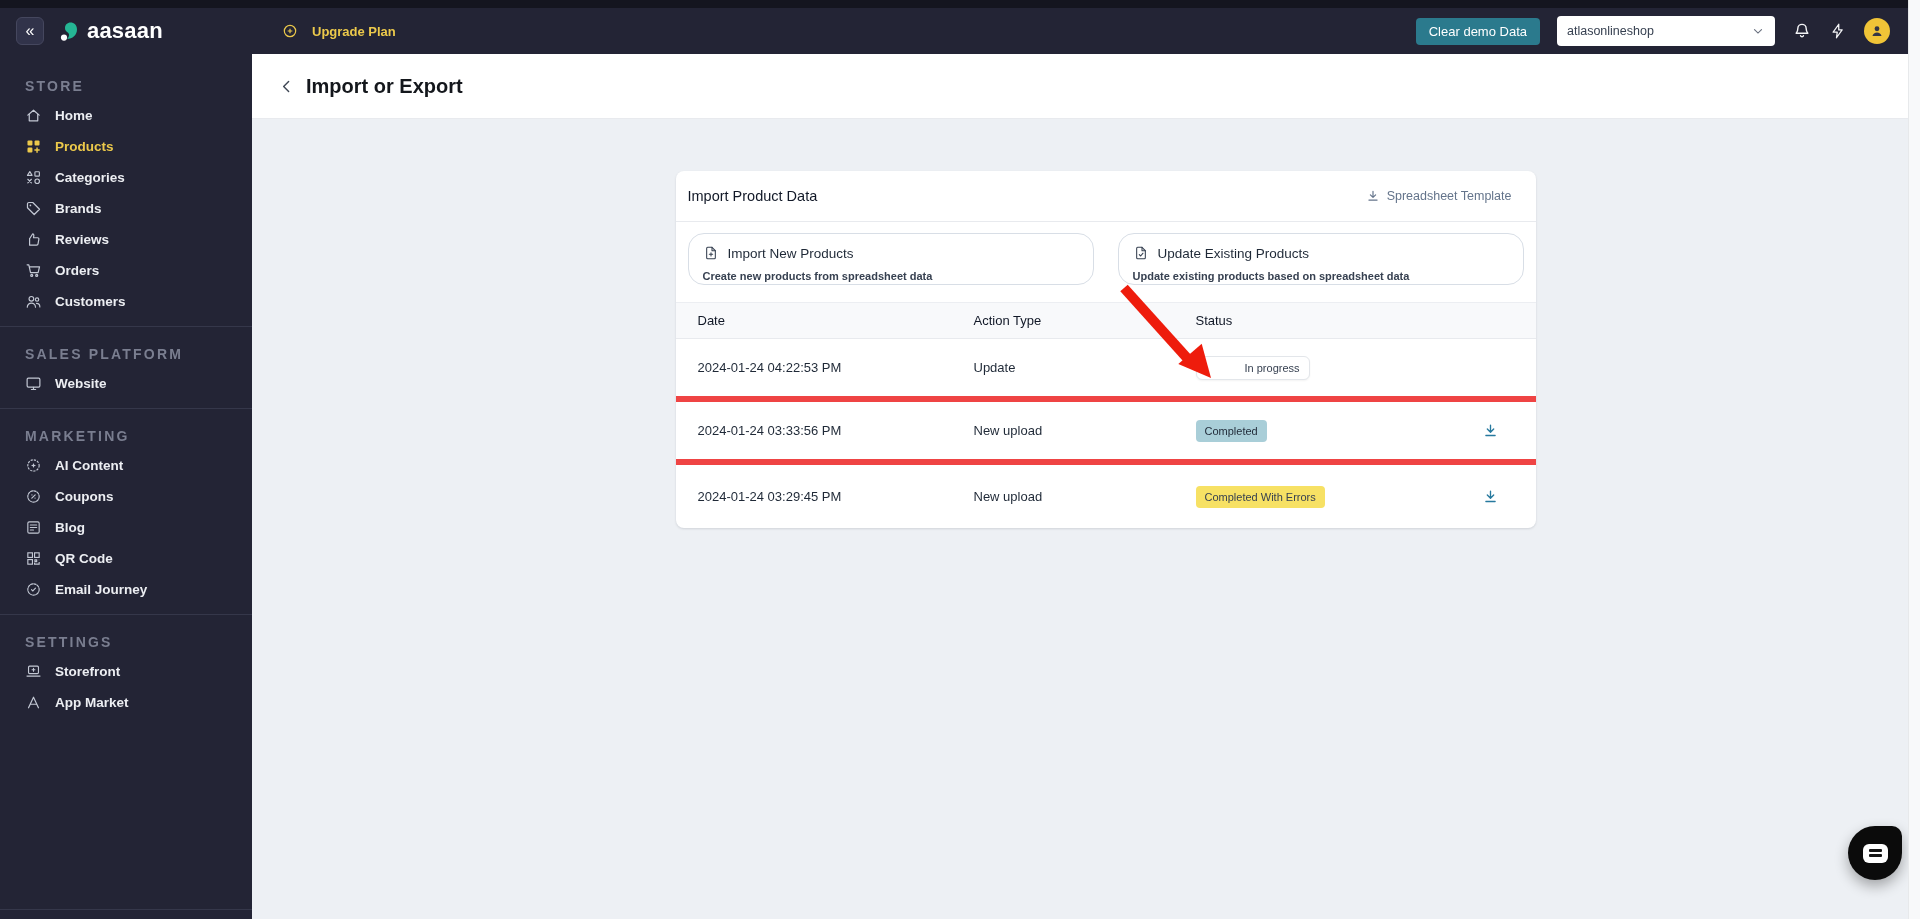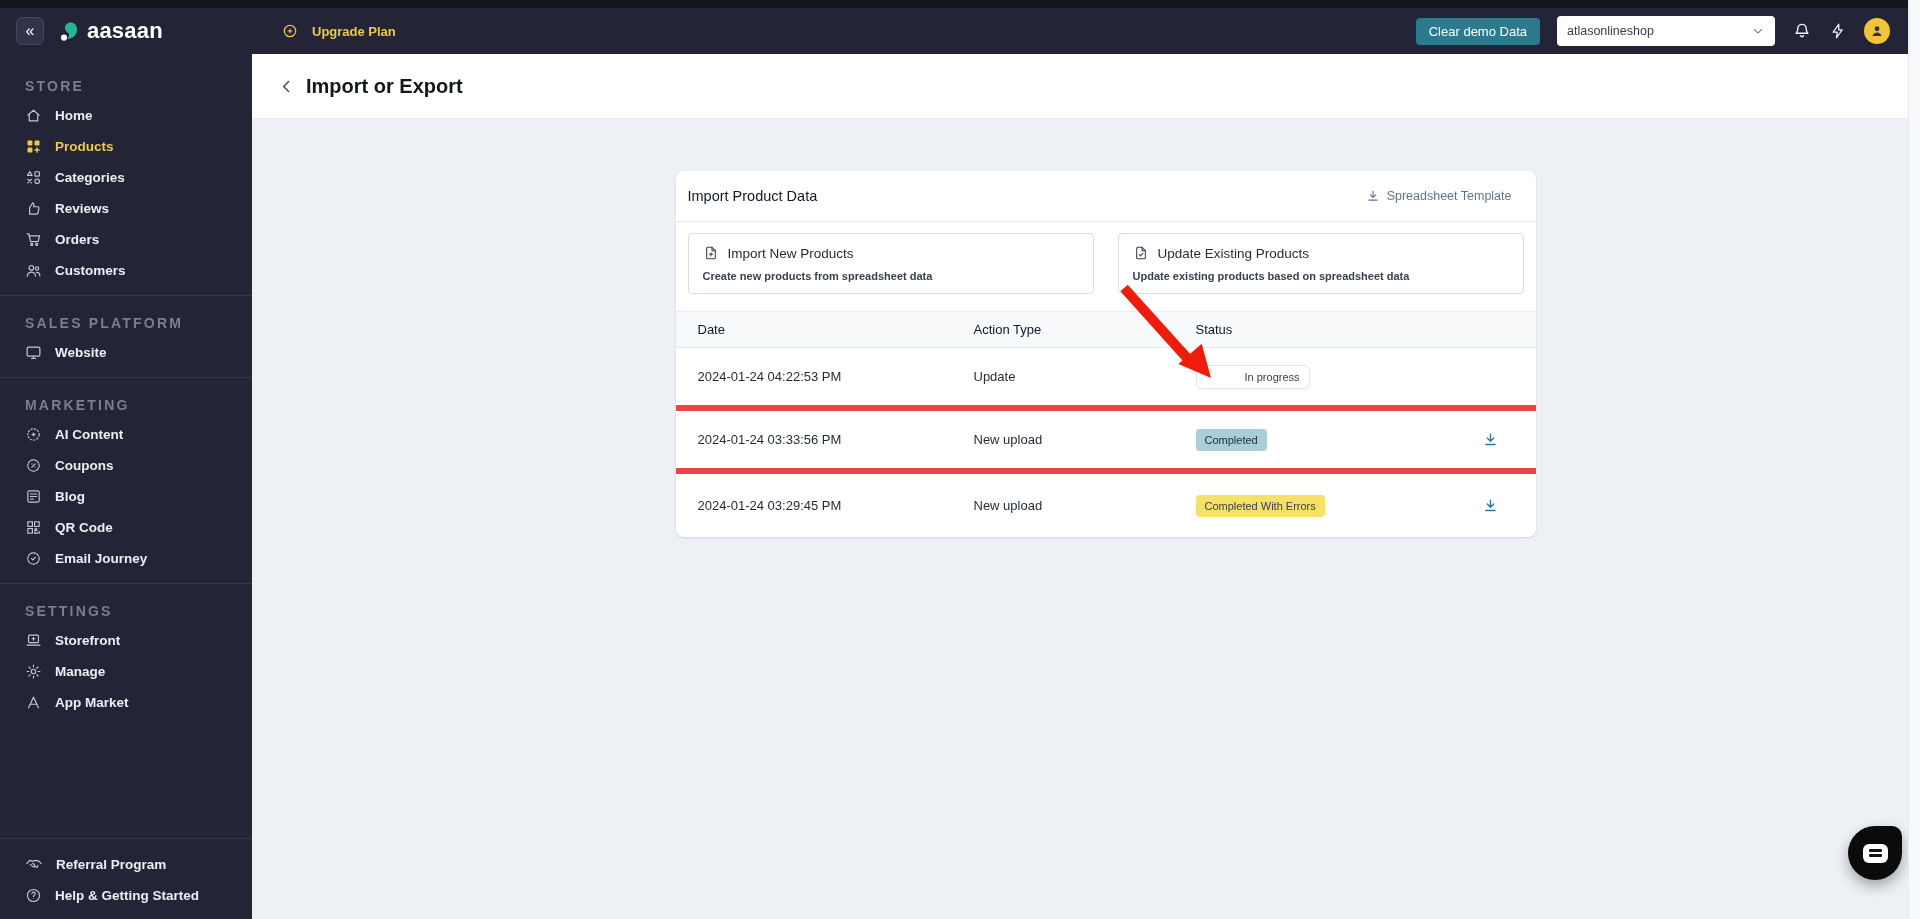--- a/index.html
+++ b/index.html
@@ -45,21 +45,21 @@
   .content{flex:1;background:#edf0f4;position:relative;margin-left:39px;}
 
   
   .card{width:860px;margin:52px auto 0;background:#fff;border-radius:8px;
     box-shadow:0 1px 2px rgba(16,24,40,.05),0 1px 3px rgba(16,24,40,.08);}
   .card-header{display:flex;align-items:center;justify-content:space-between;height:50px;padding:0 24px 0 12px;}
   .card-title{font-size:14.5px;font-weight:500;color:#111827;}
   .template-link{display:flex;align-items:center;gap:7px;color:#64748b;font-size:12.5px;font-weight:500;cursor:pointer;}
   .card-divider{height:1px;background:#e8eaee;}
   .options{display:flex;gap:24px;padding:11px 12px 12px;}
-  .option-card{flex:1;border:1px solid #d8dee6;border-radius:4px;padding:11px 14px 11px;cursor:pointer;}
+  .option-card{flex:1;border:1px solid #d8dee6;border-radius:16px;padding:11px 14px 2px;cursor:pointer;}
   .option-title{display:flex;align-items:center;gap:9px;font-size:13.5px;font-weight:500;color:#1f2937;}
   .option-title .o-ico{display:flex;color:#374151;}
   .option-desc{margin-top:9px;font-size:11px;font-weight:600;color:#374151;}
 
   .thead,.trow{display:grid;grid-template-columns:298px 222px 1fr 90px;align-items:center;}
   .thead{margin-top:5px;background:#f8f9fb;border-top:1px solid #eceef2;border-bottom:1px solid #e8eaee;
     height:37px;font-size:13px;font-weight:500;color:#111827;}
   .thead > span:first-child,.trow > span:first-child{padding-left:22px;}
   .trow{height:63px;border-bottom:6px solid #ef4444;font-size:13px;color:#1f2937;}
   .trow:last-child{border-bottom:none;}
@@ -172,20 +172,29 @@
         <svg width="17" height="17" viewBox="0 0 24 24" fill="none" stroke="currentColor" stroke-width="1.6" stroke-linecap="round" stroke-linejoin="round">
           <path d="M6.8 3.5 10 9H3.5z"></path>
             <rect x="14" y="3.8" width="6.3" height="6.3" rx="1"></rect>
           <path d="M4 14.5l5 5M9 14.5l-5 5"></path>
             <circle cx="17.2" cy="17.3" r="3.2"></circle>
         </svg>
       </span>
       <span>Categories</span>
     </div>
 
+    <div class="nav-item">
+      <span class="nav-ico">
+        <svg width="17" height="17" viewBox="0 0 24 24" fill="none" stroke="currentColor" stroke-width="1.7" stroke-linejoin="round">
+          <path d="M3.5 11V5.5a2 2 0 0 1 2-2H11l9.5 9.5-7.5 7.5z"></path>
+            <circle cx="7.6" cy="7.6" r="1.2" fill="currentColor" stroke="none"></circle>
+        </svg>
+      </span>
+      <span>Brands</span>
+    </div>
 
     <div class="nav-item">
       <span class="nav-ico">
         <svg width="17" height="17" viewBox="0 0 24 24" fill="none" stroke="currentColor" stroke-width="1.7" stroke-linecap="round" stroke-linejoin="round">
           <path d="M6.5 10.5V20M6.5 11l4.2-6.8c1 0 1.8.8 1.8 1.9L12 9.5h5.8c1.1 0 2 1 1.8 2.1l-1.2 6.6a2 2 0 0 1-2 1.8H6.5"></path>
         </svg>
       </span>
       <span>Reviews</span>
     </div>
 
@@ -289,65 +298,34 @@
       <span class="nav-ico">
         <svg width="17" height="17" viewBox="0 0 24 24" fill="none" stroke="currentColor" stroke-width="1.6" stroke-linecap="round">
           <rect x="5" y="4.5" width="14" height="10.5" rx="1.5"></rect>
             <path d="M2.8 18.5h18.4"></path>
             <path d="M12 7.5v4M10 9.5h4"></path>
         </svg>
       </span>
       <span>Storefront</span>
     </div>
 
-    <div class="nav-item">
-      <span class="nav-ico">
-        <svg width="17" height="17" viewBox="0 0 24 24" fill="none" stroke="currentColor" stroke-width="1.6" stroke-linecap="round">
-          <circle cx="12" cy="12" r="3.1"></circle>
-          <path d="M12 3v2.6M12 18.4V21M3 12h2.6M18.4 12H21M5.6 5.6l1.9 1.9M16.5 16.5l1.9 1.9M18.4 5.6l-1.9 1.9M7.5 16.5l-1.9 1.9"></path>
-        </svg>
-      </span>
-      <span>Manage</span>
-    </div>
 
     <div class="nav-item">
       <span class="nav-ico">
         <svg width="17" height="17" viewBox="0 0 24 24" fill="none" stroke="currentColor" stroke-width="1.7" stroke-linecap="round" stroke-linejoin="round">
           <path d="M5 19.5 12 4.5l7 15"></path>
             <path d="M7.8 14.5h8.4"></path>
         </svg>
       </span>
       <span>App Market</span>
     </div>
 
     <div class="sb-spacer"></div>
     <div class="sb-divider"></div>
 
-    <div class="sb-footer">
-      <div class="nav-item">
-        <span class="nav-ico">
-          <svg width="18" height="18" viewBox="0 0 24 24" fill="none" stroke="currentColor" stroke-width="1.5" stroke-linecap="round" stroke-linejoin="round">
-            <path d="M2.5 11.5 6 7.2l4.5 1 3.5-1 4.5 1 3 3.3"></path>
-            <path d="M7 12.5l3.4 3a1.6 1.6 0 0 0 2.2-2.3L10.4 11"></path>
-            <path d="M13 14.6l1.7 1.5a1.5 1.5 0 0 0 2-2.2"></path>
-          </svg>
-        </span>
-        <span>Referral Program</span>
-      </div>
-      <div class="nav-item">
-        <span class="nav-ico">
-          <svg width="17" height="17" viewBox="0 0 24 24" fill="none" stroke="currentColor" stroke-width="1.6" stroke-linecap="round">
-            <circle cx="12" cy="12" r="8.5"></circle>
-            <path d="M9.8 9.5a2.3 2.3 0 1 1 3.3 2.1c-.8.4-1.1.9-1.1 1.9"></path>
-            <circle cx="12" cy="16.6" r=".6" fill="currentColor" stroke="none"></circle>
-          </svg>
-        </span>
-        <span>Help &amp; Getting Started</span>
-      </div>
-    </div>
   </nav>
 
   <main class="main">
     <div class="title-bar">
       <span class="back-icon">
         <svg width="17" height="17" viewBox="0 0 24 24" fill="none" stroke="currentColor" stroke-width="2" stroke-linecap="round" stroke-linejoin="round">
             <path d="M15 5l-7 7 7 7"></path>
           </svg>
       </span>
       <h1 class="page-title">Import or Export</h1>

